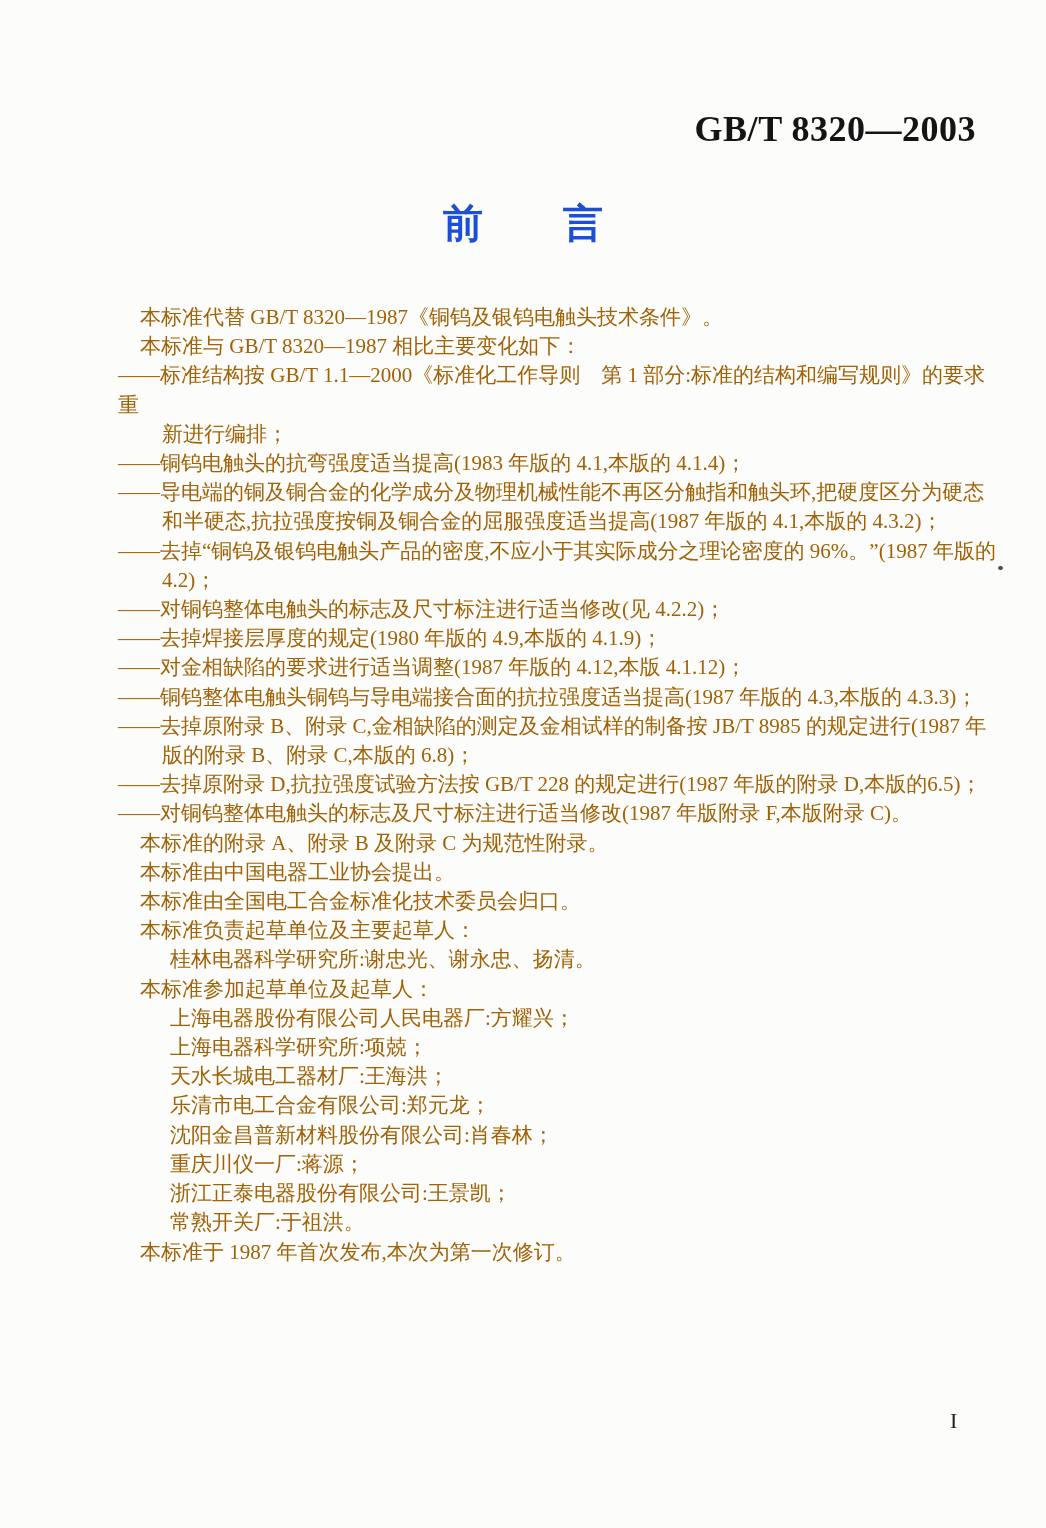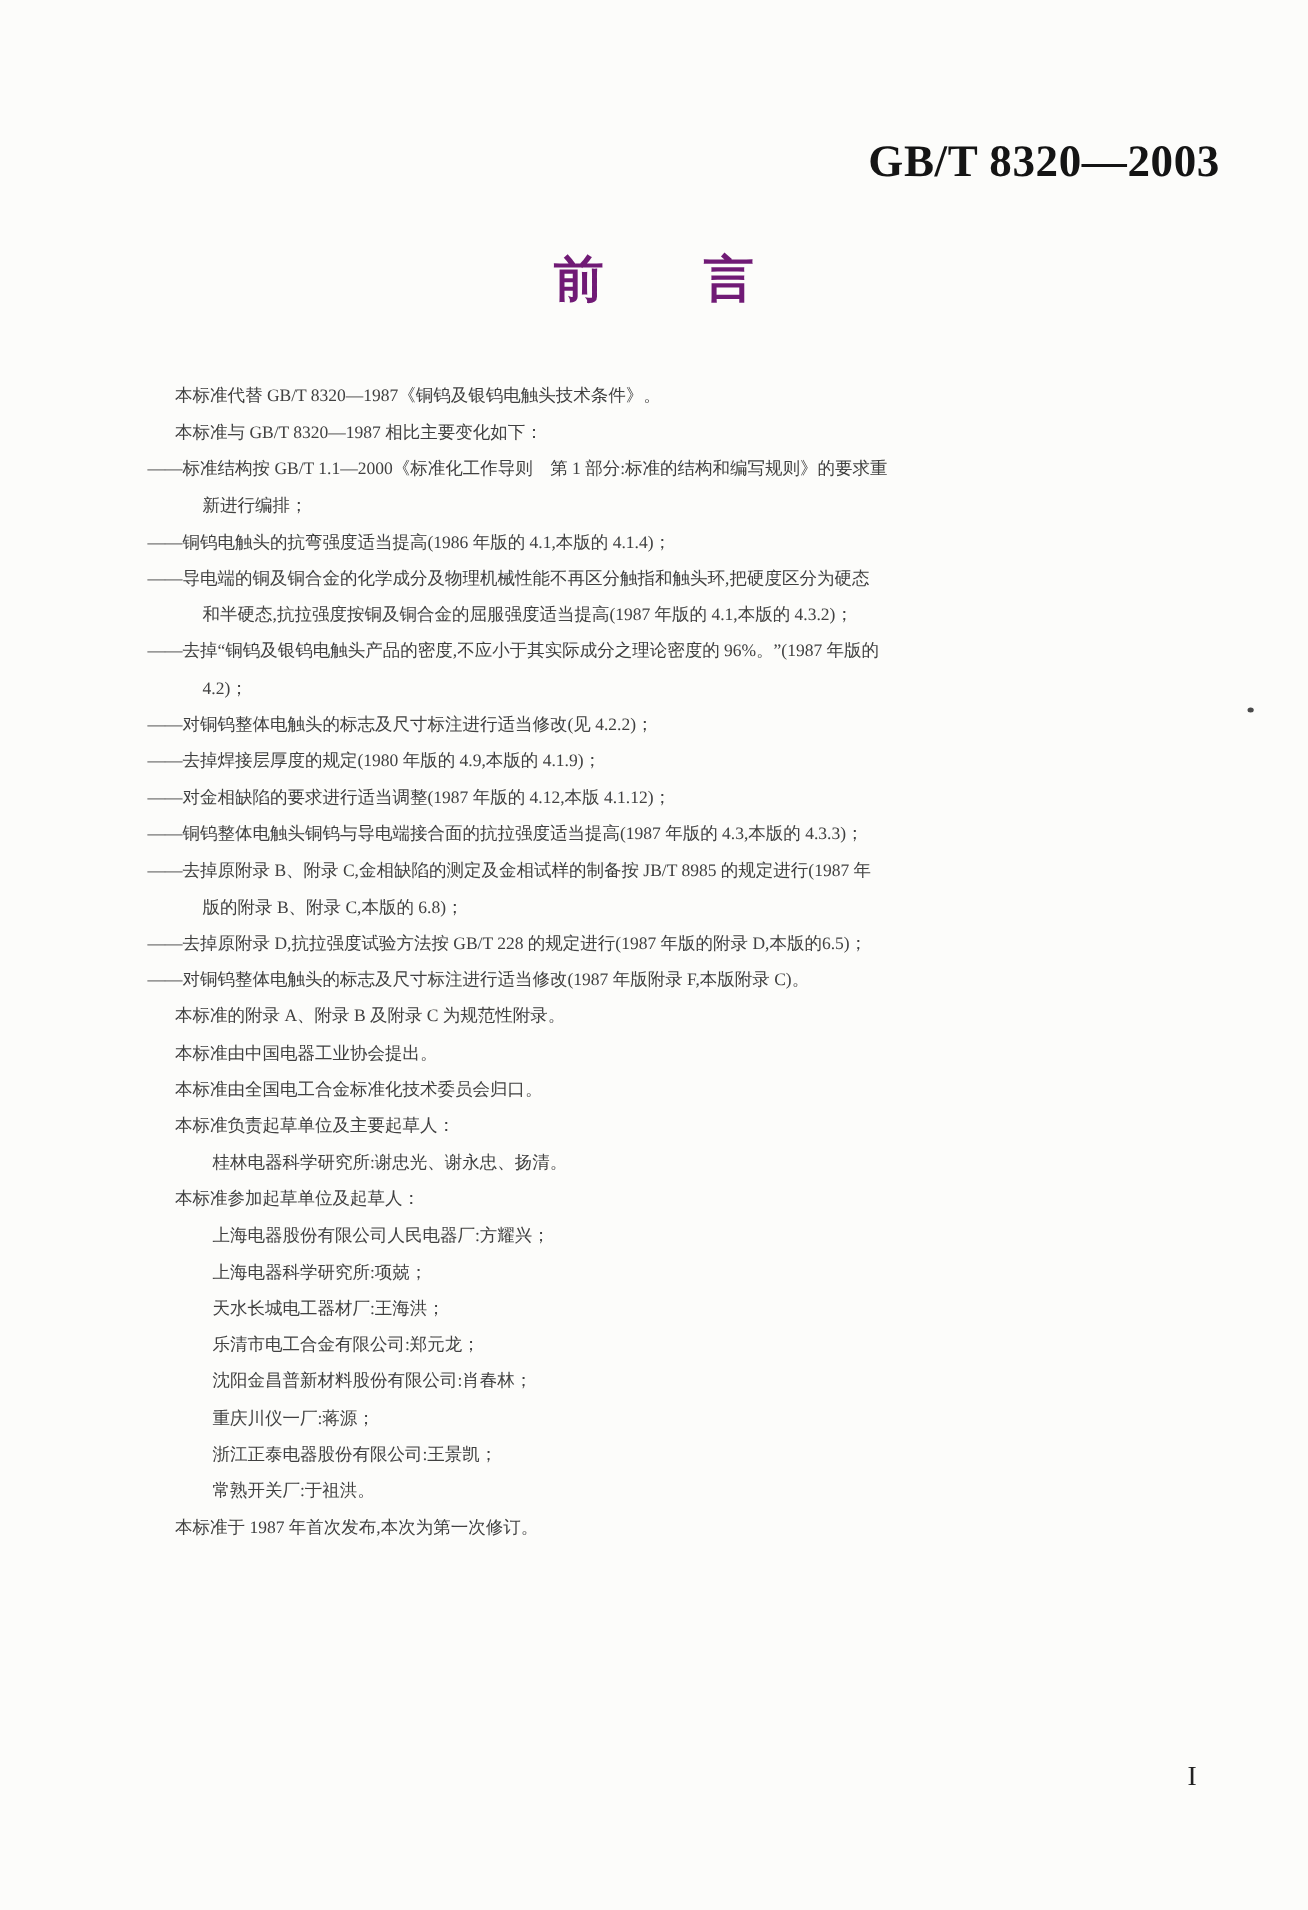--- a/index.html
+++ b/index.html
@@ -29,31 +29,31 @@
   }
   .doc-title {
     position: absolute;
     top: 196px;
     left: 0;
     width: 100%;
     text-align: center;
     font-family: "Liberation Sans", "DejaVu Sans", sans-serif;
     font-weight: bold;
     font-size: 40px;
-    color: #701a75;
+    color: #1d4ed8;
     white-space: pre;
   }
   .content {
     position: absolute;
     left: 118px;
     top: 303px;
     width: 886px;
-    font-size: 14px;
+    font-size: 21px;
     line-height: 29.2px;
-    color: #404040;
+    color: #a16207;
   }
   .line { white-space: pre-wrap; }
   .i0 { padding-left: 0; }
   .i1 { padding-left: 22px; }
   .i2 { padding-left: 44px; }
   .i3 { padding-left: 52px; }
   .page-num {
     position: absolute;
     top: 1408px;
     left: 950px;
@@ -77,21 +77,21 @@
 
   <div class="std-code">GB/T 8320—2003</div>
 
   <div class="doc-title">前　　言</div>
 
   <div class="content">
     <div class="line i1">本标准代替 GB/T 8320—1987《铜钨及银钨电触头技术条件》。</div>
     <div class="line i1">本标准与 GB/T 8320—1987 相比主要变化如下：</div>
     <div class="line i0">——标准结构按 GB/T 1.1—2000《标准化工作导则　第 1 部分:标准的结构和编写规则》的要求重</div>
     <div class="line i2">新进行编排；</div>
-    <div class="line i0">——铜钨电触头的抗弯强度适当提高(1986 年版的 4.1,本版的 4.1.4)；</div>
+    <div class="line i0">——铜钨电触头的抗弯强度适当提高(1983 年版的 4.1,本版的 4.1.4)；</div>
     <div class="line i0">——导电端的铜及铜合金的化学成分及物理机械性能不再区分触指和触头环,把硬度区分为硬态</div>
     <div class="line i2">和半硬态,抗拉强度按铜及铜合金的屈服强度适当提高(1987 年版的 4.1,本版的 4.3.2)；</div>
     <div class="line i0">——去掉“铜钨及银钨电触头产品的密度,不应小于其实际成分之理论密度的 96%。”(1987 年版的</div>
     <div class="line i2">4.2)；</div>
     <div class="line i0">——对铜钨整体电触头的标志及尺寸标注进行适当修改(见 4.2.2)；</div>
     <div class="line i0">——去掉焊接层厚度的规定(1980 年版的 4.9,本版的 4.1.9)；</div>
     <div class="line i0">——对金相缺陷的要求进行适当调整(1987 年版的 4.12,本版 4.1.12)；</div>
     <div class="line i0">——铜钨整体电触头铜钨与导电端接合面的抗拉强度适当提高(1987 年版的 4.3,本版的 4.3.3)；</div>
     <div class="line i0">——去掉原附录 B、附录 C,金相缺陷的测定及金相试样的制备按 JB/T 8985 的规定进行(1987 年</div>
     <div class="line i2">版的附录 B、附录 C,本版的 6.8)；</div>

